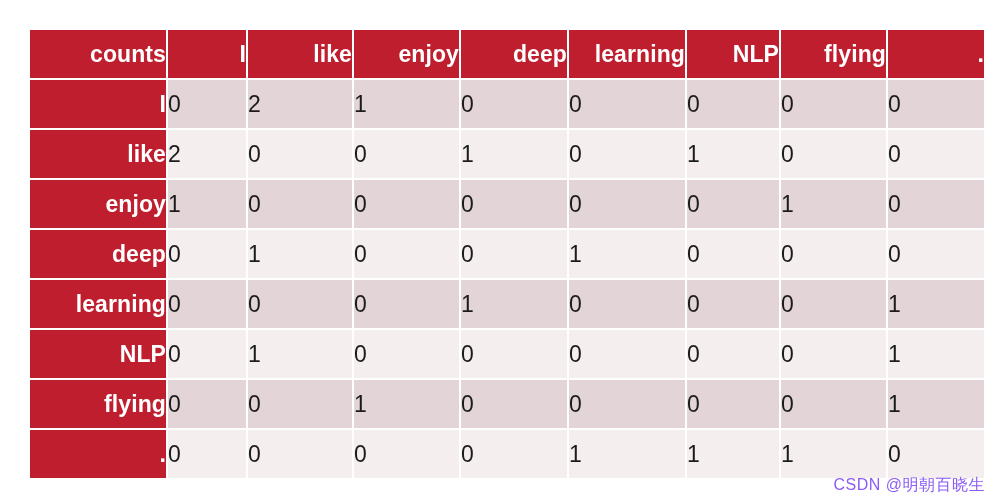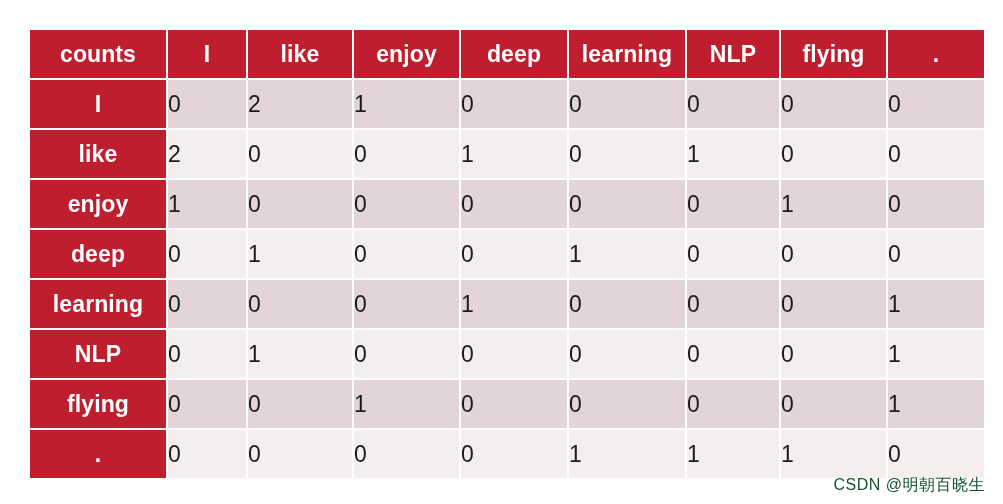--- a/index.html
+++ b/index.html
@@ -51,42 +51,42 @@
     vertical-align: middle;
     box-sizing: border-box;
   }
 
   
   .hdr-cell {
     background: #bf1e2e;
     color: #ffffff;
     font-weight: bold;
     font-size: 23px;
-    text-align: center;
+    text-align: right;
     padding-left: 12px;
     letter-spacing: 0.1px;
   }
 
   
   .data-cell {
     color: #1b1b1b;
     font-size: 23px;
     text-align: left;
     padding-left: 12px;
     font-weight: normal;
   }
 
   tr.band-dark .data-cell { background: #e3d5d7; }
   tr.band-light .data-cell { background: #f4eeee; }
 
   #csdn-watermark {
     position: absolute;
     right: 18px;
     bottom: 8px;
-    color: #14532d;
+    color: #8b5cf6;
     font-size: 16px;
     font-family: "Liberation Sans", sans-serif;
     white-space: nowrap;
     letter-spacing: 0.5px;
   }
 </style>
 </head>
 <body>
 
 <div id="cooccurrence-page">

